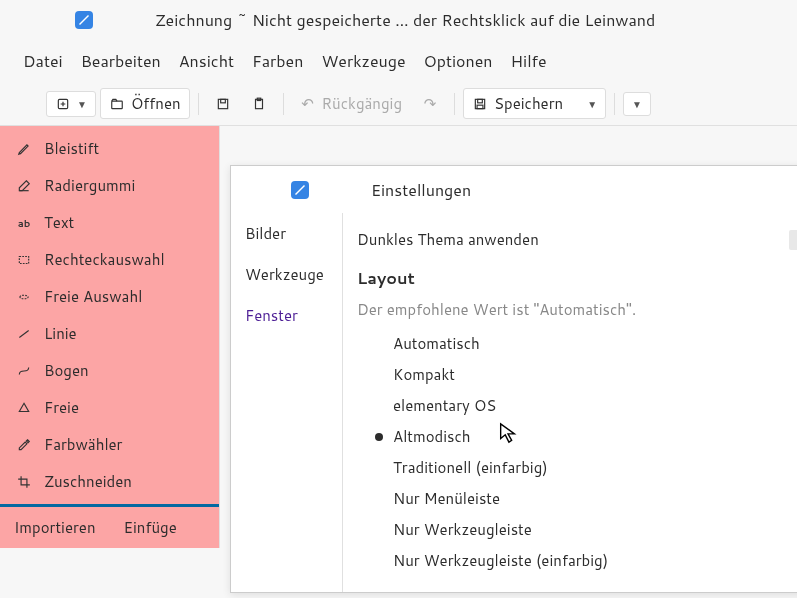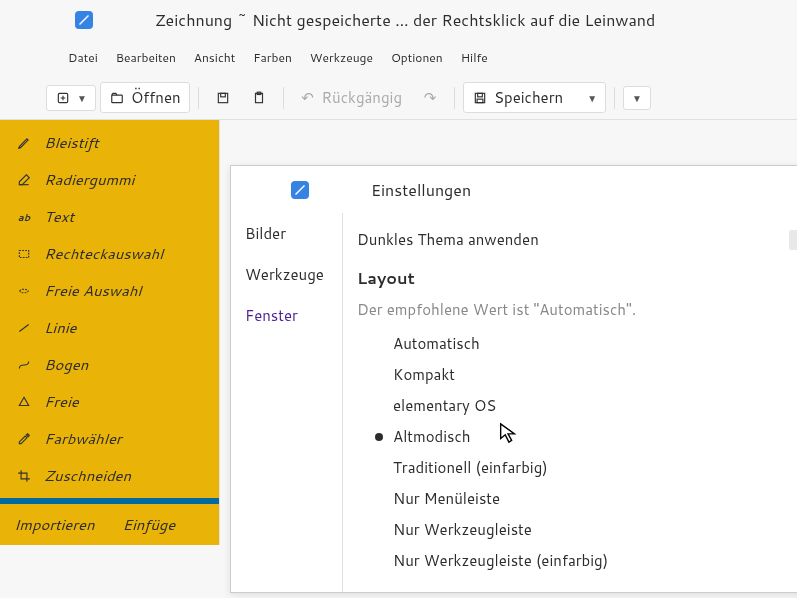--- a/index.html
+++ b/index.html
@@ -1,34 +1,34 @@
 <!DOCTYPE html>
 <html><head>
 <meta charset="utf-8">
 <style>
 * { box-sizing: border-box; margin: 0; padding: 0; }
 body { font-family: "Segoe UI", Cantarell, sans-serif; font-size: 15px; color: #2c2c2c; background: #f7f7f7; width: 797px; height: 598px; overflow: hidden; position: relative; }
 .header { display: flex; align-items: center; padding: 8px 16px 8px 75px; gap: 12px; }
 .app-icon { width: 18px; height: 18px; background: #3584e4; border-radius: 4px; display: flex; align-items: center; justify-content: center; }
 .app-icon svg { width: 12px; height: 12px; }
 .title { color: #2c2c2c; margin-left: 50px; font-size: 16px; }
-.menubar { display: flex; gap: 18px; padding: 10px 46px 10px 68px; font-size: 12px; }
+.menubar { display: flex; gap: 18px; padding: 10px 46px 10px 23px; font-size: 16px; }
 .menubar span { cursor: pointer; }
 .toolbar { display: flex; align-items: center; padding: 6px 46px; gap: 4px; border-bottom: 1px solid #e0e0e0; font-size: 15px; }
 .tbtn { display: flex; align-items: center; gap: 6px; padding: 4px 8px; background: #fff; border: 1px solid #ddd; border-radius: 3px; cursor: pointer; font-size: 15px; }
 .tbtn.flat { background: transparent; border: none; }
 .tbtn .caret { font-size: 10px; color: #555; }
 .tbtn.disabled { color: #aaa; }
 .tsep { width: 1px; height: 22px; background: #ddd; margin: 0 4px; }
 .icon { width: 16px; height: 16px; display: inline-flex; align-items: center; justify-content: center; }
 .main { display: flex; }
-.sidebar { width: 220px; background: #eab308; border-right: 1px solid #e0e0e0; padding-top: 4px; font-style: italic; }
+.sidebar { width: 220px; background: #fca5a5; border-right: 1px solid #e0e0e0; padding-top: 4px; }
 .tool-item { display: flex; align-items: center; gap: 12px; padding: 8px 16px; cursor: pointer; font-size: 15px; }
 .tool-icon { width: 16px; height: 16px; display: flex; align-items: center; justify-content: center; color: #333; }
-.bottom-tabs { display: flex; border-top: 6px solid #0369a1; margin-top: 4px; text-align: right; }
+.bottom-tabs { display: flex; border-top: 3px solid #0369a1; margin-top: 4px; text-align: right; }
 .bottom-tabs span { padding: 10px 14px; font-size: 15px; cursor: pointer; }
 .canvas-area { flex: 1; position: relative; background: #f7f7f7; }
 .settings-dialog { position: absolute; left: 230px; top: 165px; width: 616px; background: #fff; border: 1px solid #ccc; box-shadow: 0 2px 8px rgba(0,0,0,0.1); }
 .dlg-header { display: flex; align-items: center; padding: 12px 16px; gap: 16px; }
 .dlg-header .app-icon { margin-left: 44px; }
 .dlg-title { margin-left: 46px; font-size: 16px; }
 .dlg-body { display: flex; }
 .dlg-tabs { width: 112px; border-right: 1px solid #e0e0e0; }
 .dlg-tab { padding: 10px 14px; cursor: pointer; font-size: 15px; }
 .dlg-tab.active { color: #4c1d95; }

